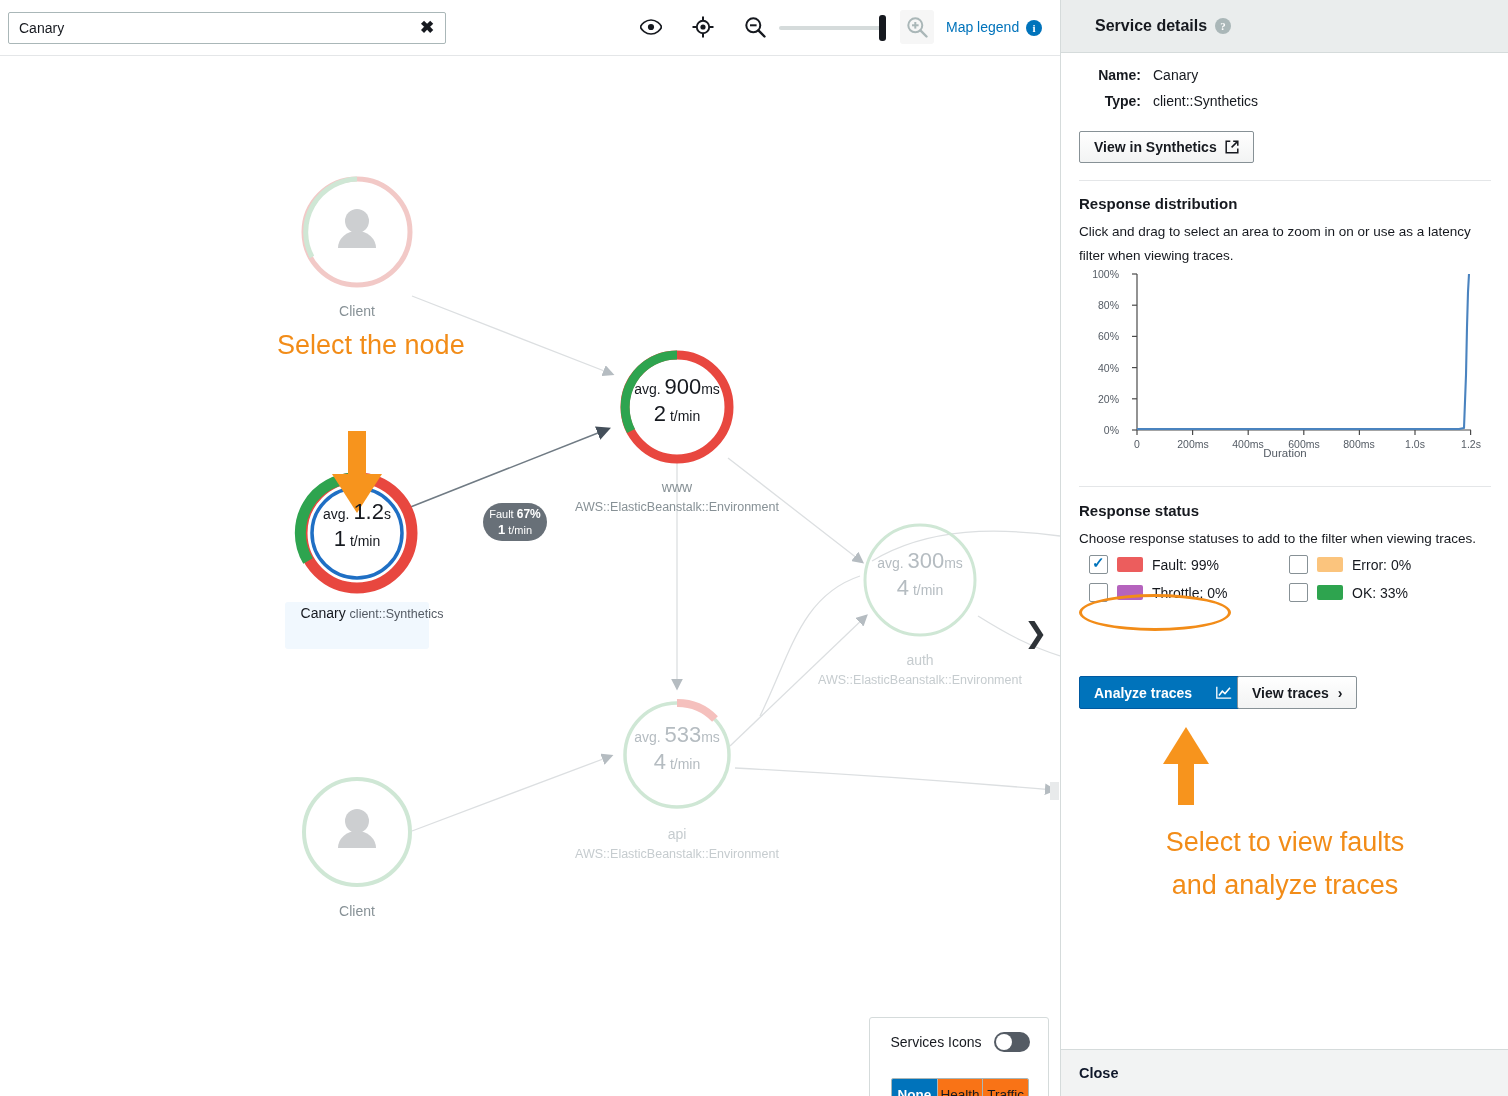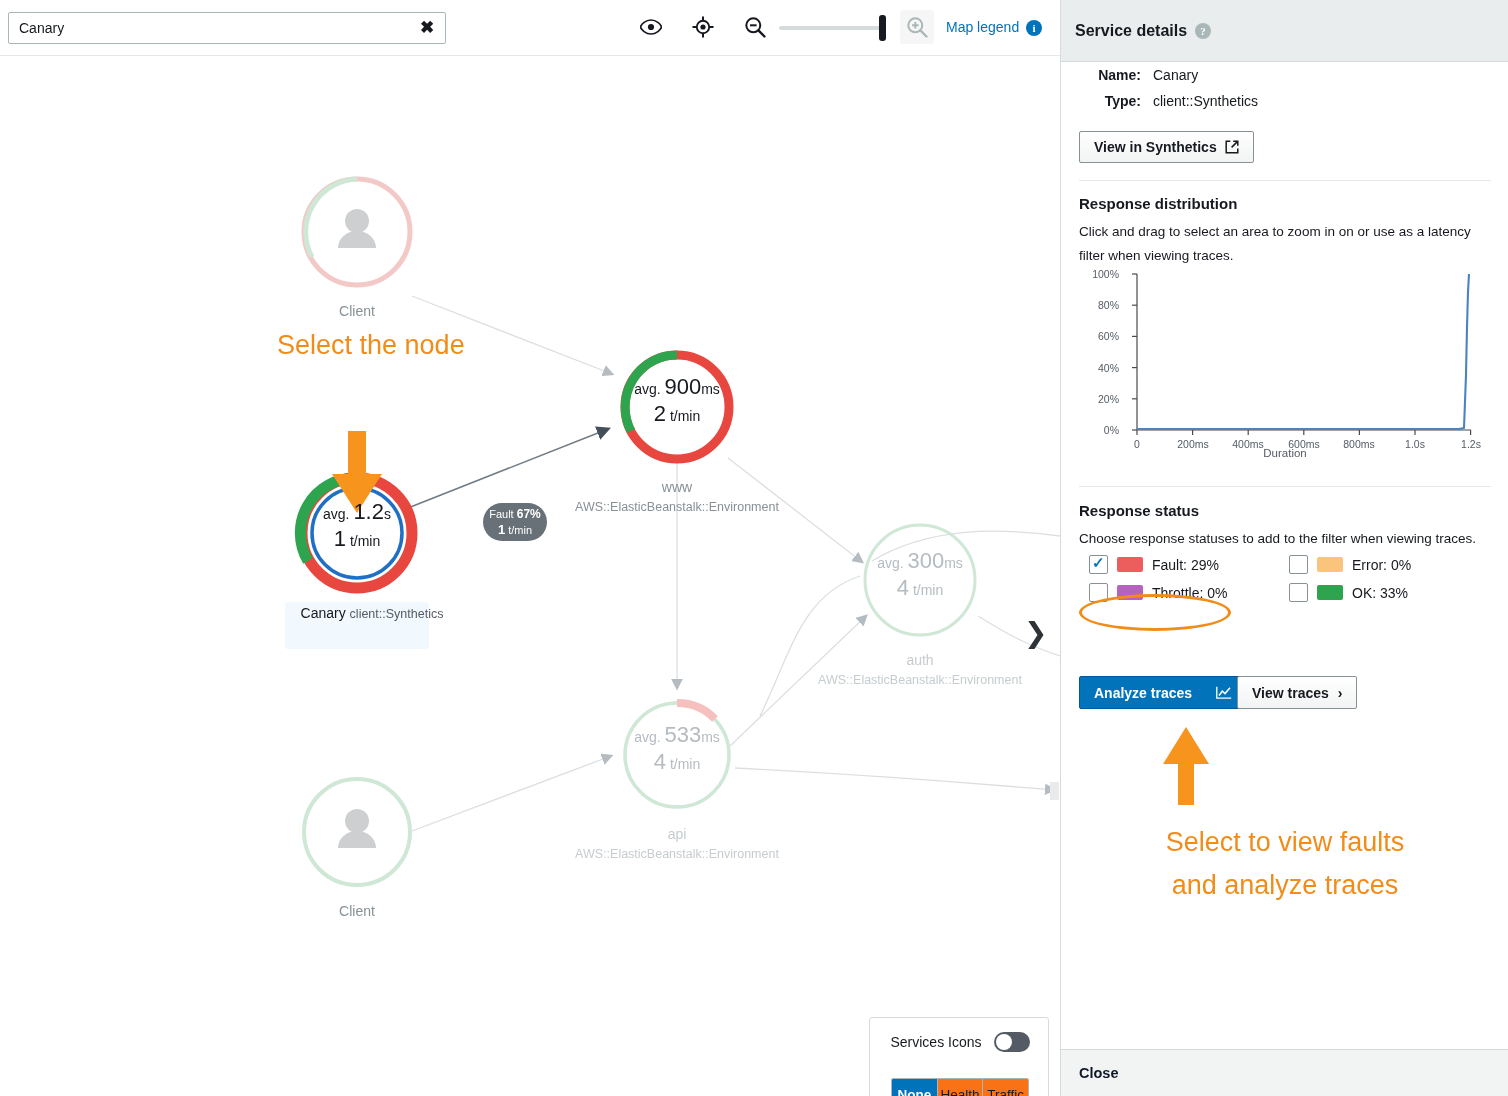--- a/index.html
+++ b/index.html
@@ -145,23 +145,23 @@
   }
   .seg-btn:last-child { border-right:0; }
   .seg-btn.active { background:#0073bb; color:#fff; font-weight:bold; }
 
   
   #panel {
     position:absolute; left:1060px; top:0; width:448px; height:1096px;
     background:#fff; border-left:1px solid #d5dbdb;
   }
   #panel-header {
-    position:absolute; left:0; top:0; width:448px; height:62px;
+    position:absolute; left:0; top:0; width:448px; height:53px;
     background:#eaeded; border-bottom:1px solid #d5dbdb;
-    display:flex; align-items:center; padding-left:14px; gap:8px;
+    display:flex; align-items:center; padding-left:34px; gap:8px;
   }
   #panel-title { font-size:16px; font-weight:bold; color:#16191f; }
   #panel-help-icon {
     width:16px; height:16px; border-radius:50%; background:#aab7b8; color:#fff;
     font-size:11px; font-weight:bold; text-align:center; line-height:16px;
     cursor:pointer; font-family:"Liberation Serif", serif;
   }
   #panel-body { position:absolute; left:0; top:46px; width:448px; height:1003px; overflow:hidden; }
   .kv-row { position:absolute; font-size:14px; color:#16191f; }
   .kv-key { position:absolute; width:62px; text-align:right; font-weight:bold; }
@@ -532,21 +532,21 @@
     </div>
 
     <div class="panel-divider" style="top:440px;"></div>
 
     <div class="section-title" style="top:456px;">Response status</div>
     <div class="section-desc" style="top:481px;">Choose response statuses to add to the filter when viewing traces.</div>
 
     <div class="status-item" style="left:28px;top:509px;">
       <span class="status-cb checked"></span>
       <span class="status-swatch" style="background:#ec5d5d;"></span>
-      <span>Fault: 29%</span>
+      <span>Fault: 99%</span>
     </div>
     <div class="status-item" style="left:228px;top:509px;">
       <span class="status-cb"></span>
       <span class="status-swatch" style="background:#fbc47d;"></span>
       <span>Error: 0%</span>
     </div>
     <div class="status-item" style="left:28px;top:537px;">
       <span class="status-cb"></span>
       <span class="status-swatch" style="background:#b563bd;"></span>
       <span>Throttle: 0%</span>

